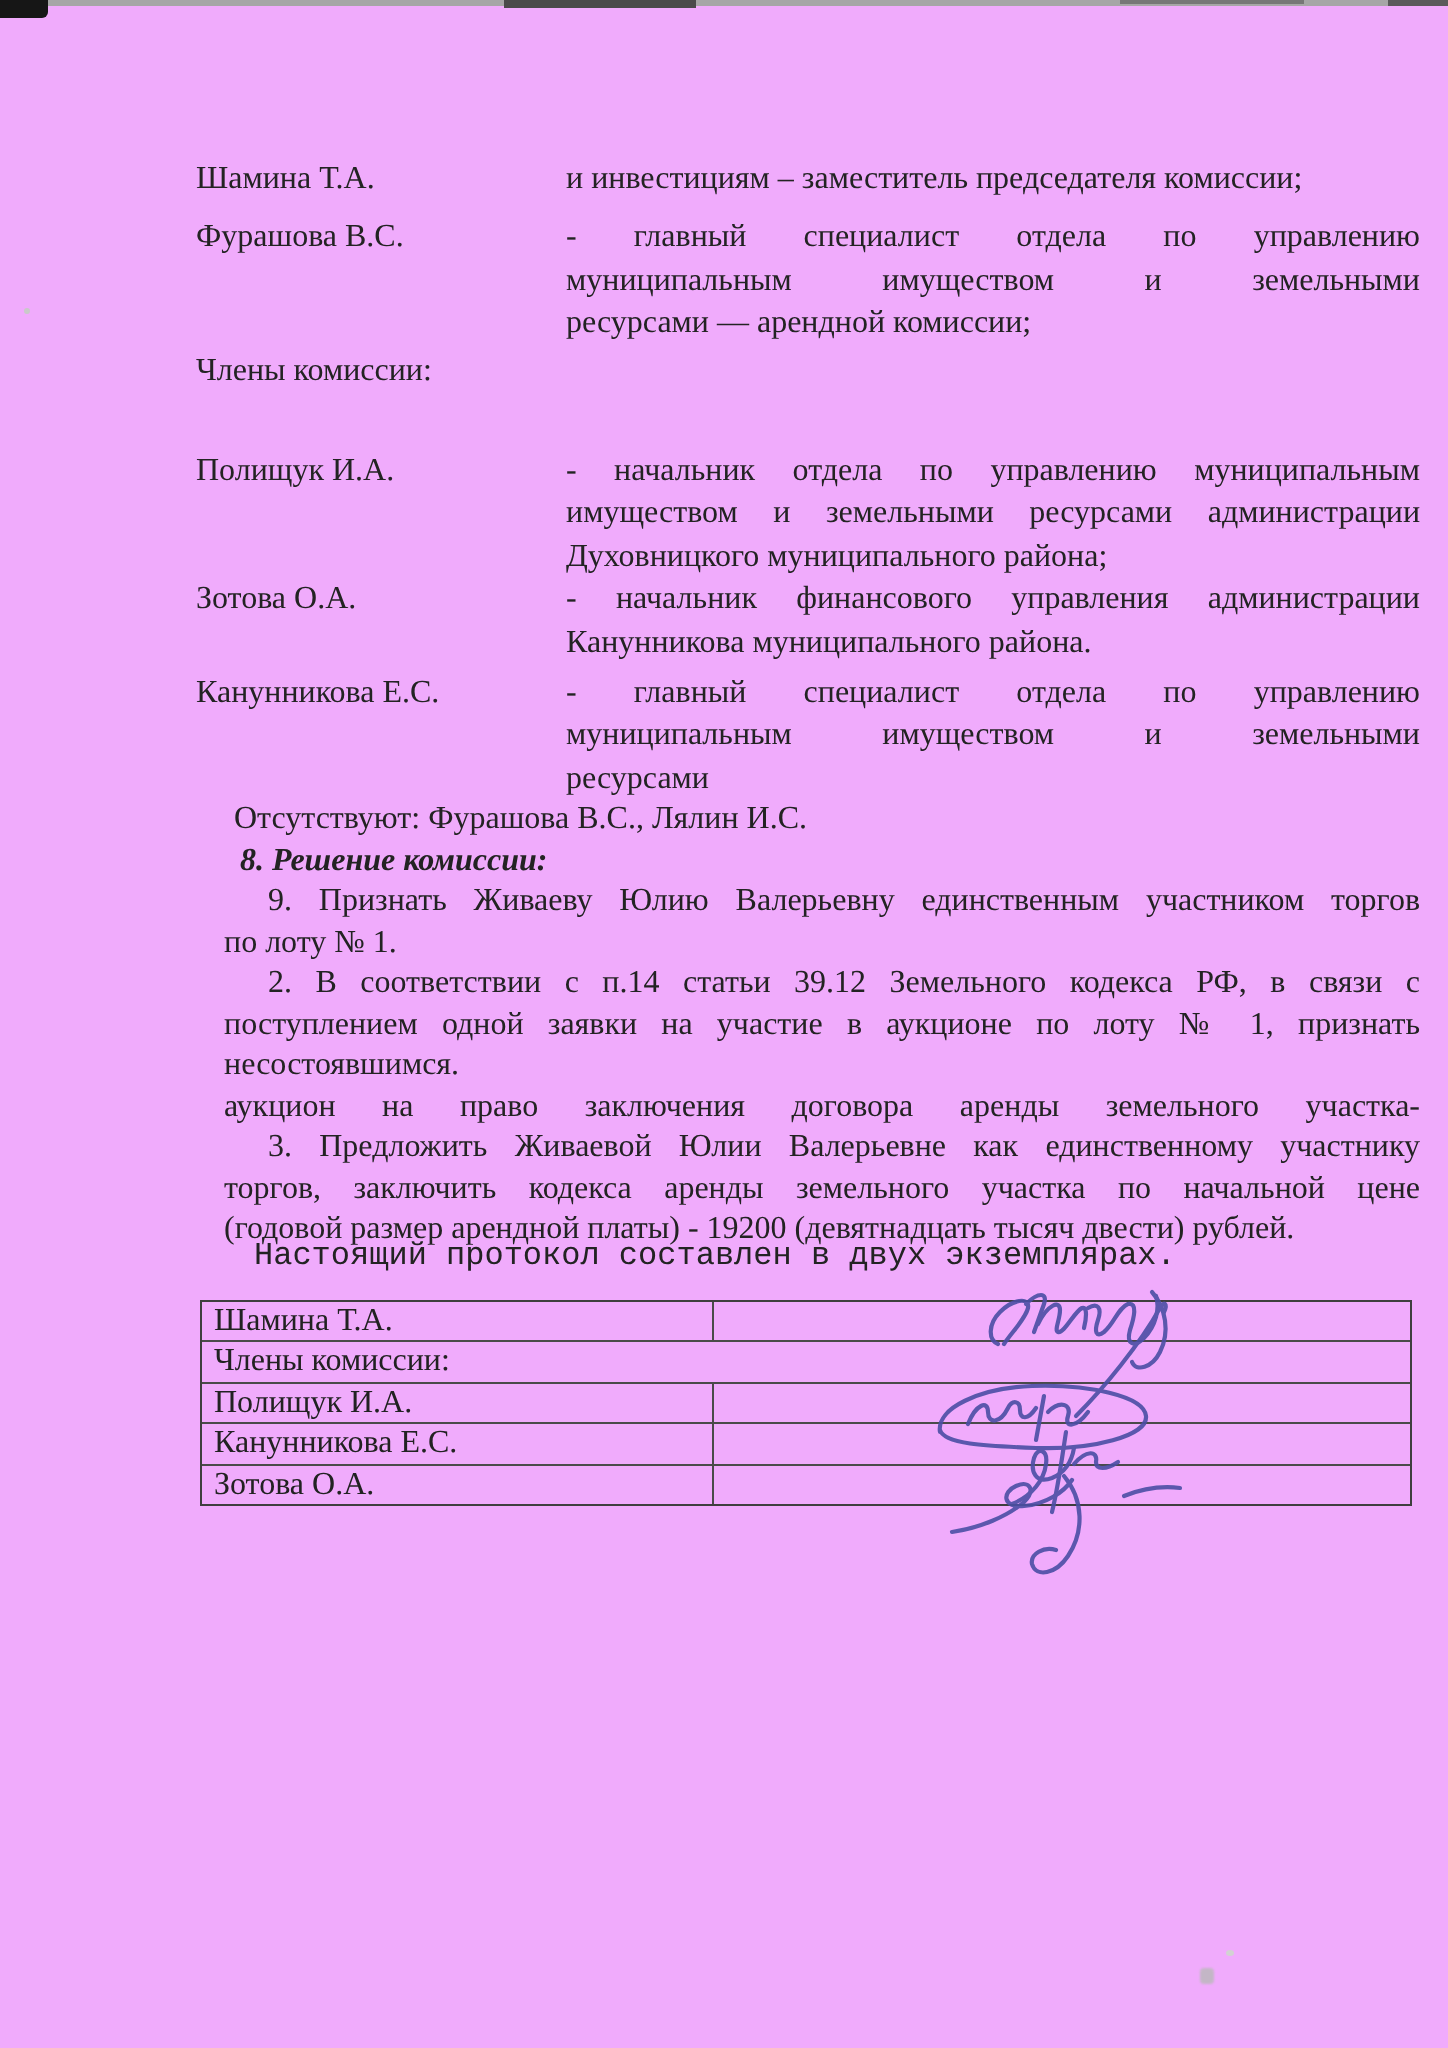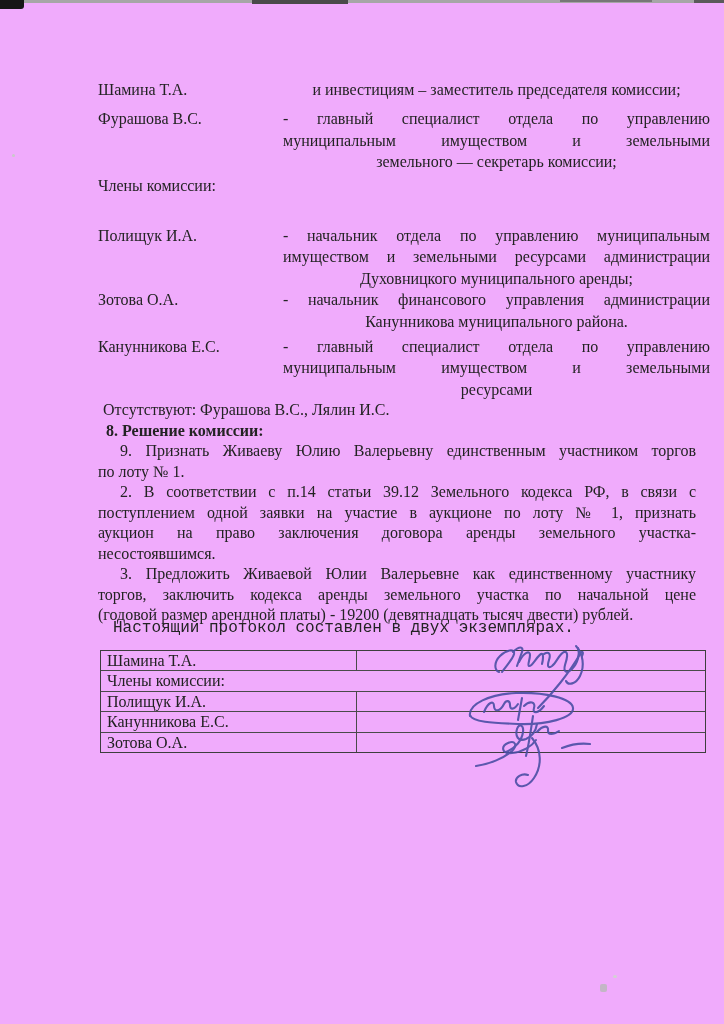--- a/index.html
+++ b/index.html
@@ -17,30 +17,30 @@
   .speck3{position:absolute;left:613px;top:975px;width:4px;height:3px;background:#d2d2d2;border-radius:50%;}
 
   .doc{position:absolute;left:98px;top:79px;width:612px;font-size:16px;color:#232323;}
 
   
   .m-row{display:flex;}
   .m-name{width:185px;flex:0 0 185px;line-height:21.4px;}
   .m-desc{width:427px;flex:0 0 427px;}
   .m-desc .ln{line-height:21.4px;}
   .ln.j{text-align:justify;text-align-last:justify;}
-  .ln.n{text-align:center;}
+  .ln.n{text-align:left;}
   .mb8{margin-bottom:8px;} .mb2{margin-bottom:2px;} .mb29{margin-bottom:29px;}
   .mb0{margin-bottom:0;} .mb4{margin-bottom:4px;}
   .members-label{line-height:21.4px;}
 
   
-  .paras{width:598px;}
+  .paras{margin-left:14px;width:598px;}
   .p-ln{line-height:20.5px;}
   .p-ln.j{text-align:justify;text-align-last:justify;}
-  .ind5{text-indent:5px;} .ind8{text-indent:8px;} .ind22{text-indent:22px;} .ind15{text-indent:15px;font-family:Liberation Mono, monospace;}
+  .ind5{text-indent:5px;} .ind8{text-indent:8px;font-style:italic;} .ind22{text-indent:22px;} .ind15{text-indent:15px;font-family:Liberation Mono, monospace;}
   .hd{font-weight:bold;}
   .final{margin-top:-8px;}
 
   
   .sig-table{position:absolute;left:100px;top:650px;width:604px;border:1.6px solid #3e3e3e;background:transparent;}
   .t-row{display:flex;height:19.4px;border-bottom:1px solid #4a4a4a;}
   .t-row:last-child{border-bottom:none;}
   .t-cell-label{flex:0 0 249px;padding-left:6px;font-size:16px;line-height:19px;white-space:nowrap;overflow:hidden;}
   .t-cell-sig{flex:1;border-left:1px solid #4a4a4a;}
   .t-row.merged .t-cell-sig{border-left:none;}
@@ -68,32 +68,32 @@
       <div class="m-desc">
         <div class="ln n">и инвестициям – заместитель председателя комиссии;</div>
       </div>
     </div>
 
     <div class="m-row mb2">
       <div class="m-name">Фурашова В.С.</div>
       <div class="m-desc">
         <div class="ln j">- главный специалист отдела по управлению</div>
         <div class="ln j">муниципальным имуществом и земельными</div>
-        <div class="ln n">земельного — секретарь комиссии;</div>
+        <div class="ln n">ресурсами — арендной комиссии;</div>
       </div>
     </div>
 
     <div class="members-label mb29">Члены комиссии:</div>
 
     <div class="m-row mb0">
       <div class="m-name">Полищук И.А.</div>
       <div class="m-desc">
         <div class="ln j">- начальник отдела по управлению муниципальным</div>
         <div class="ln j">имуществом и земельными ресурсами администрации</div>
-        <div class="ln n">Духовницкого муниципального  аренды;</div>
+        <div class="ln n">Духовницкого муниципального  района;</div>
       </div>
     </div>
 
     <div class="m-row mb4">
       <div class="m-name">Зотова О.А.</div>
       <div class="m-desc">
         <div class="ln j">- начальник  финансового управления администрации</div>
         <div class="ln n">Канунникова муниципального района.</div>
       </div>
     </div>
@@ -112,22 +112,22 @@
       <div class="p-ln hd ind8">8. Решение комиссии:</div>
 
       <div>
         <div class="p-ln j ind22">9. Признать Живаеву Юлию Валерьевну  единственным участником торгов</div>
         <div class="p-ln">по лоту № 1.</div>
       </div>
 
       <div>
         <div class="p-ln j ind22">2. В соответствии  с п.14 статьи 39.12 Земельного кодекса РФ,  в связи с</div>
         <div class="p-ln j">поступлением одной заявки на участие в аукционе по лоту № 1, признать</div>
+        <div class="p-ln">несостоявшимся.</div>
         <div class="p-ln j">аукцион   на  право  заключения  договора  аренды  земельного  участка-</div>
-        <div class="p-ln">несостоявшимся.</div>
       </div>
 
       <div>
         <div class="p-ln j ind22">3. Предложить Живаевой Юлии Валерьевне как единственному участнику</div>
         <div class="p-ln j">торгов, заключить кодекса аренды земельного участка по начальной цене</div>
         <div class="p-ln">(годовой размер арендной платы) - 19200 (девятнадцать тысяч двести) рублей.</div>
       </div>
 
       <div class="p-ln ind15 final">Настоящий протокол составлен в двух экземплярах.</div>
     </div>

